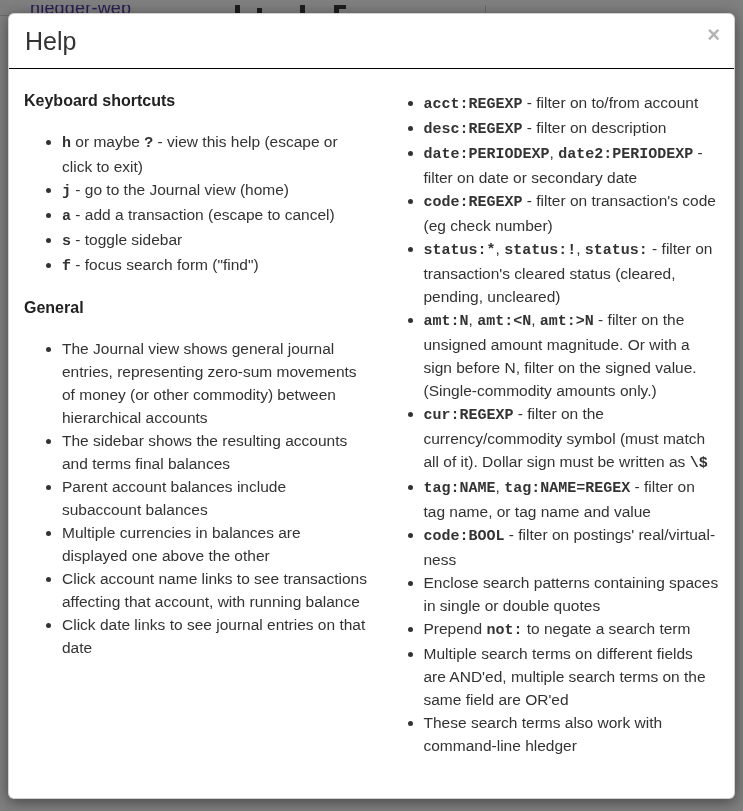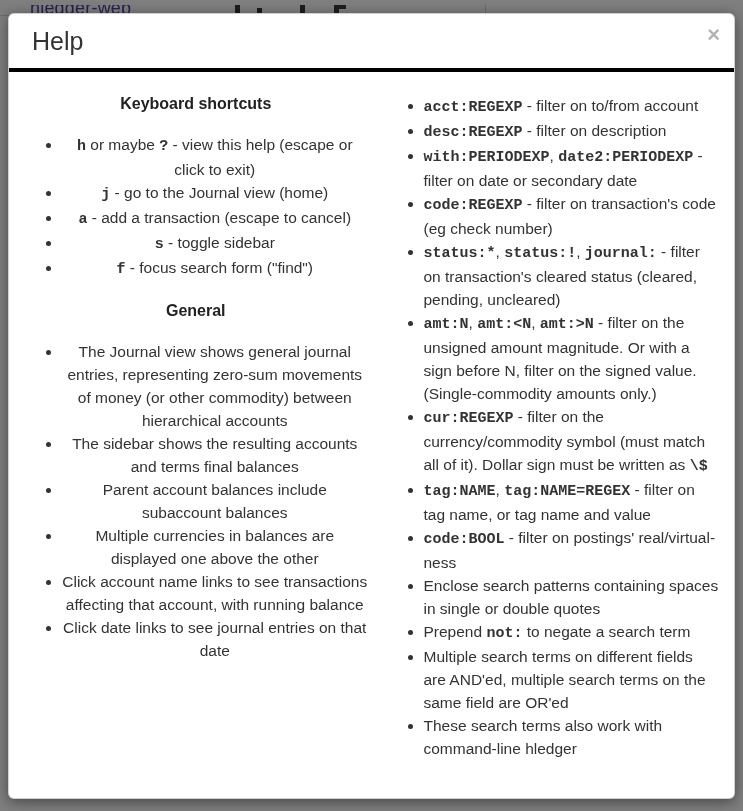--- a/index.html
+++ b/index.html
@@ -46,22 +46,22 @@
     background: #fff;
     border: 1px solid rgba(0,0,0,0.18);
     border-radius: 6px;
     box-shadow: 0 3px 14px rgba(0,0,0,0.45);
     z-index: 20;
     box-sizing: border-box;
     overflow: hidden;
   }
   .modal-header {
     position: relative;
-    padding: 13px 23px 13px;
-    border-bottom: 4px solid #000000;
+    padding: 13px 16px 13px;
+    border-bottom: 1px solid #000000;
   }
   .modal-title {
     margin: 0;
     font-size: 25px;
     font-weight: 400;
     line-height: 28px;
     color: #333;
   }
   .close-btn {
     position: absolute; top: 10px; right: 14px;
@@ -69,21 +69,21 @@
     font-family: "Liberation Sans", sans-serif;
     font-size: 22px; font-weight: 700; line-height: 1;
     color: #b3b3b3;
     cursor: pointer;
   }
   .modal-body {
     display: flex;
     padding: 2px 15px 20px;
   }
   .col { width: 50%; box-sizing: border-box; }
-  .col-left  { padding-right: 4px; text-align: center; }
+  .col-left  { padding-right: 4px; }
   .col-right { padding-left: 14px; }
 
   .section-heading {
     font-size: 16px; font-weight: 700; color: #222;
     line-height: 19px;
     margin: 20px 0 0;
   }
   ul.help-list {
     margin: 20px 0 8px;
     padding-left: 38px;
@@ -142,23 +142,23 @@
           <li>Parent account balances include subaccount balances</li>
           <li>Multiple currencies in balances are displayed one above the other</li>
           <li>Click account name links to see transactions affecting that account, with running balance</li>
           <li>Click date links to see journal entries on that date</li>
         </ul>
       </div>
     <div class="col col-right">
         <ul class="help-list">
           <li><code>acct:REGEXP</code> - filter on to/from account</li>
           <li><code>desc:REGEXP</code> - filter on description</li>
-          <li><code>with:PERIODEXP</code>, <code>date2:PERIODEXP</code> - filter on date or secondary date</li>
+          <li><code>date:PERIODEXP</code>, <code>date2:PERIODEXP</code> - filter on date or secondary date</li>
           <li><code>code:REGEXP</code> - filter on transaction's code (eg check number)</li>
-          <li><code>status:*</code>, <code>status:!</code>, <code>journal:</code> - filter on transaction's cleared status (cleared, pending, uncleared)</li>
+          <li><code>status:*</code>, <code>status:!</code>, <code>status:</code> - filter on transaction's cleared status (cleared, pending, uncleared)</li>
           <li><code>amt:N</code>, <code>amt:&lt;N</code>, <code>amt:&gt;N</code> - filter on the unsigned amount magnitude. Or with a sign before N, filter on the signed value. (Single-commodity amounts only.)</li>
           <li><code>cur:REGEXP</code> - filter on the currency/commodity symbol (must match all of it). Dollar sign must be written as <code>\$</code></li>
           <li><code>tag:NAME</code>, <code>tag:NAME=REGEX</code> - filter on tag name, or tag name and value</li>
           <li><code>code:BOOL</code> - filter on postings' real/virtual-ness</li>
           <li>Enclose search patterns containing spaces in single or double quotes</li>
           <li>Prepend <code>not:</code> to negate a search term</li>
           <li>Multiple search terms on different fields are AND'ed, multiple search terms on the same field are OR'ed</li>
           <li>These search terms also work with command-line hledger</li>
         </ul>
       </div>

